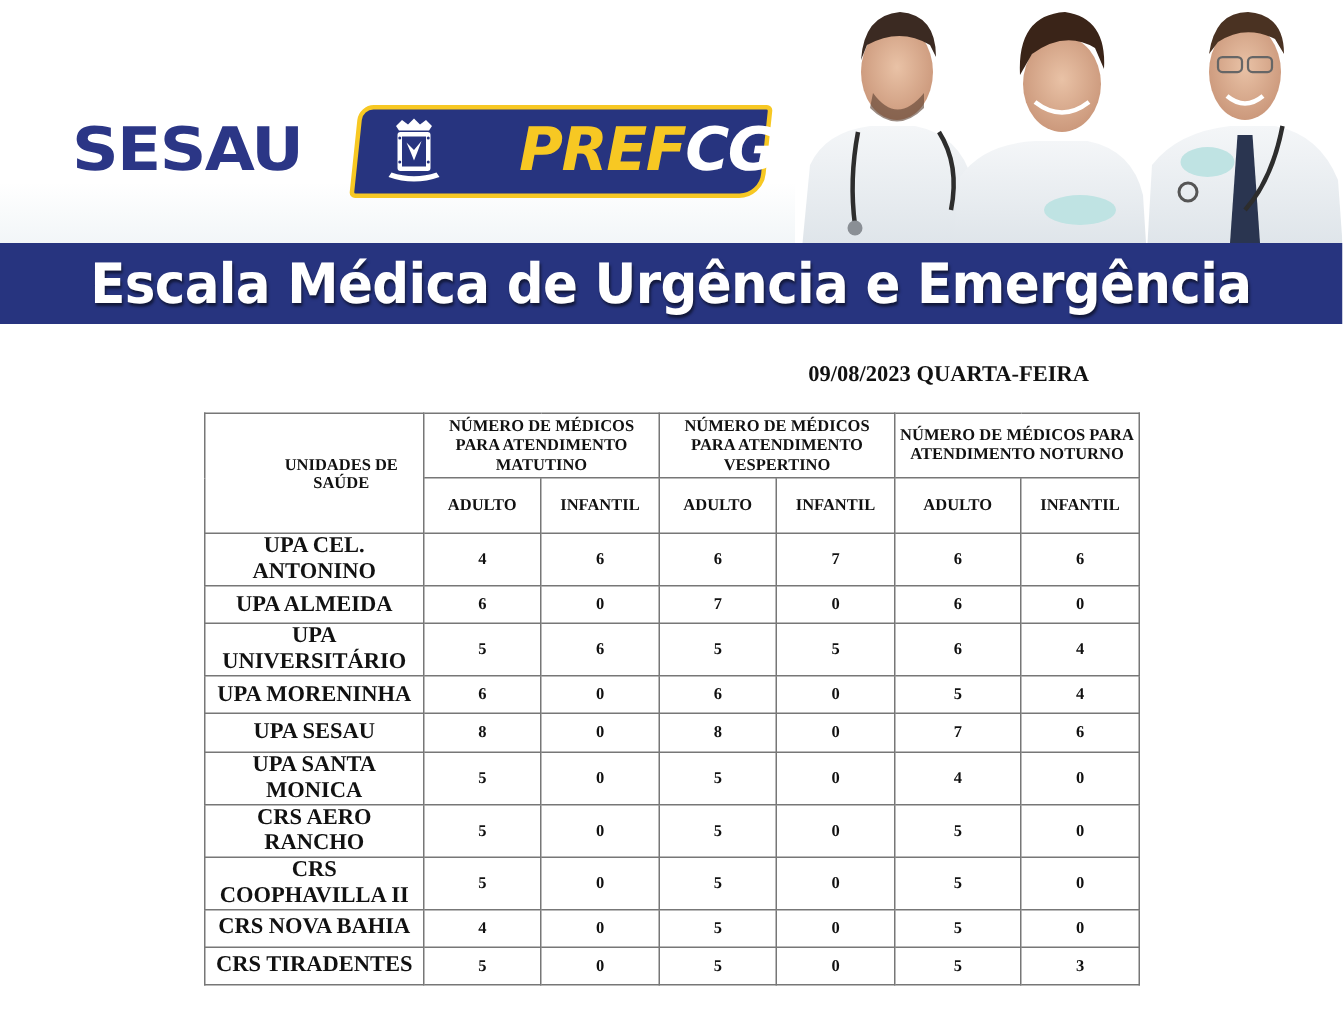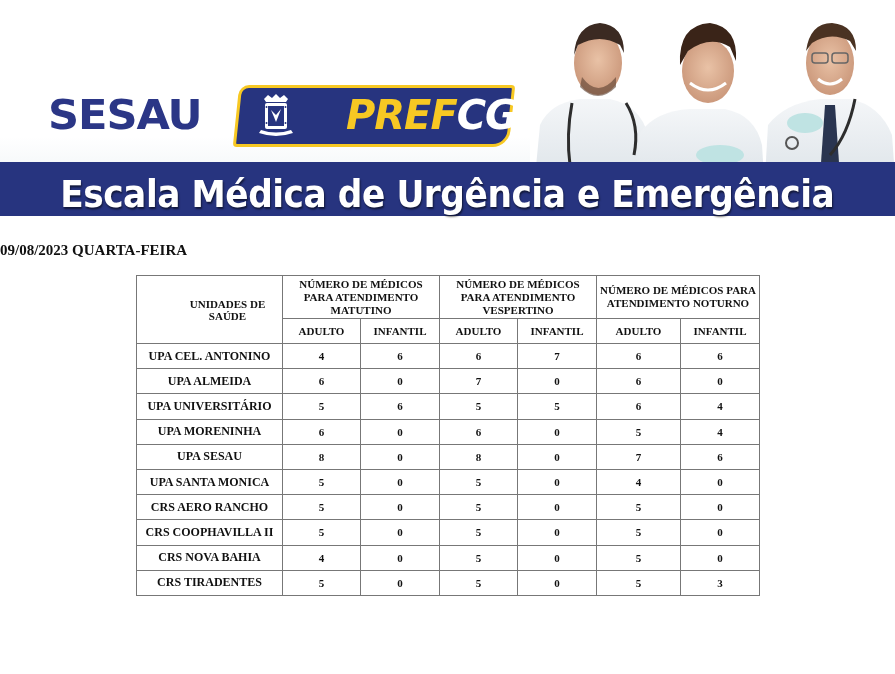--- a/index.html
+++ b/index.html
@@ -1,46 +1,46 @@
 <!DOCTYPE html>
 <html><head>
 <meta charset="utf-8">
 <style>
   * { box-sizing: border-box; margin: 0; padding: 0; }
   html, body { width: 895px; height: 674px; background: #ffffff; overflow: hidden; }
   body { position: relative; font-family: "Liberation Serif", serif; }
 
-  .header { position: absolute; left: 0; top: 15px; width: 731px; height: 162px; background: linear-gradient(180deg, #ffffff 0%, #ffffff 75%, #f2f6f8 100%); }
+  .header { position: absolute; left: 0; top: 0; width: 731px; height: 162px; background: linear-gradient(180deg, #ffffff 0%, #ffffff 75%, #f2f6f8 100%); }
 
   .sesau { position: absolute; left: 48px; top: 78px; font-family: "DejaVu Sans", sans-serif; font-weight: 900; font-size: 40px; letter-spacing: -1px; color: #2b3686; line-height: 44px; transform: scaleX(1.08); transform-origin: left center; }
 
   .pref-badge { position: absolute; left: 236px; top: 70px; width: 276px; height: 62px; background: #27347f; border: 3px solid #f7c823; border-radius: 10px 4px 16px 4px; transform: skewX(-6deg); }
   .crest { position: absolute; left: 256px; top: 78px; width: 40px; height: 48px; }
   .pref-text { position: absolute; left: 302px; top: 74px; font-family: "DejaVu Sans", sans-serif; font-weight: 900; font-style: italic; font-size: 40px; line-height: 52px; letter-spacing: -1px; }
   .pref-text .p1 { color: #f7c823; margin-left: 44px; }
   .pref-text .p2 { color: #ffffff; }
 
   .doctors { position: absolute; left: 530px; top: 0; width: 365px; height: 162px; }
 
-  .banner { position: absolute; left: 0; top: 162px; width: 895px; height: 54px; background: #27347f; display: flex; align-items: flex-end; justify-content: center; }
+  .banner { position: absolute; left: 0; top: 162px; width: 895px; height: 54px; background: #27347f; display: flex; align-items: center; justify-content: center; }
   .banner-title { font-family: "DejaVu Sans", sans-serif; font-weight: bold; font-size: 37px; color: #ffffff; letter-spacing: -0.5px; text-shadow: 1px 2px 2px rgba(0,0,0,0.55); transform: scaleX(0.93); white-space: nowrap; }
 
-  .date { position: absolute; left: 0; top: 242px; width: 726px; text-align: left; font-weight: bold; font-size: 15px; color: #111; }
+  .date { position: absolute; left: 0; top: 242px; width: 726px; text-align: right; font-weight: bold; font-size: 15px; color: #111; }
 
   table.schedule { position: absolute; left: 136px; top: 275px; width: 624px; border-collapse: collapse; font-weight: bold; color: #111; font-size: 11px; }
   table.schedule th, table.schedule td { border: 1px solid #777; text-align: center; vertical-align: middle; }
   table.schedule { border: 1px solid #444; }
   .th-unit { width: 146px; font-size: 11px; padding-left: 36px; }
   .th-group { height: 43px; font-size: 11px; line-height: 13px; padding: 1px 2px; }
-  .th-sub { height: 25px; font-size: 11px; }
+  .th-sub { height: 37px; font-size: 11px; }
   .w-ad { width: 78px; }
   .w-in { width: 79px; }
   .w-ad2 { width: 84px; }
   td { height: 25.2px; font-size: 11px; }
-  td.unit { font-size: 12px; }
+  td.unit { font-size: 15px; }
   tr.row td { border-top: 1px solid #333; }
 </style>
 </head>
 <body>
 
 <div class="header">
   <div class="sesau">SESAU</div>
 
   <div class="pref-badge"></div>
   <svg class="crest" viewBox="0 0 40 48">

